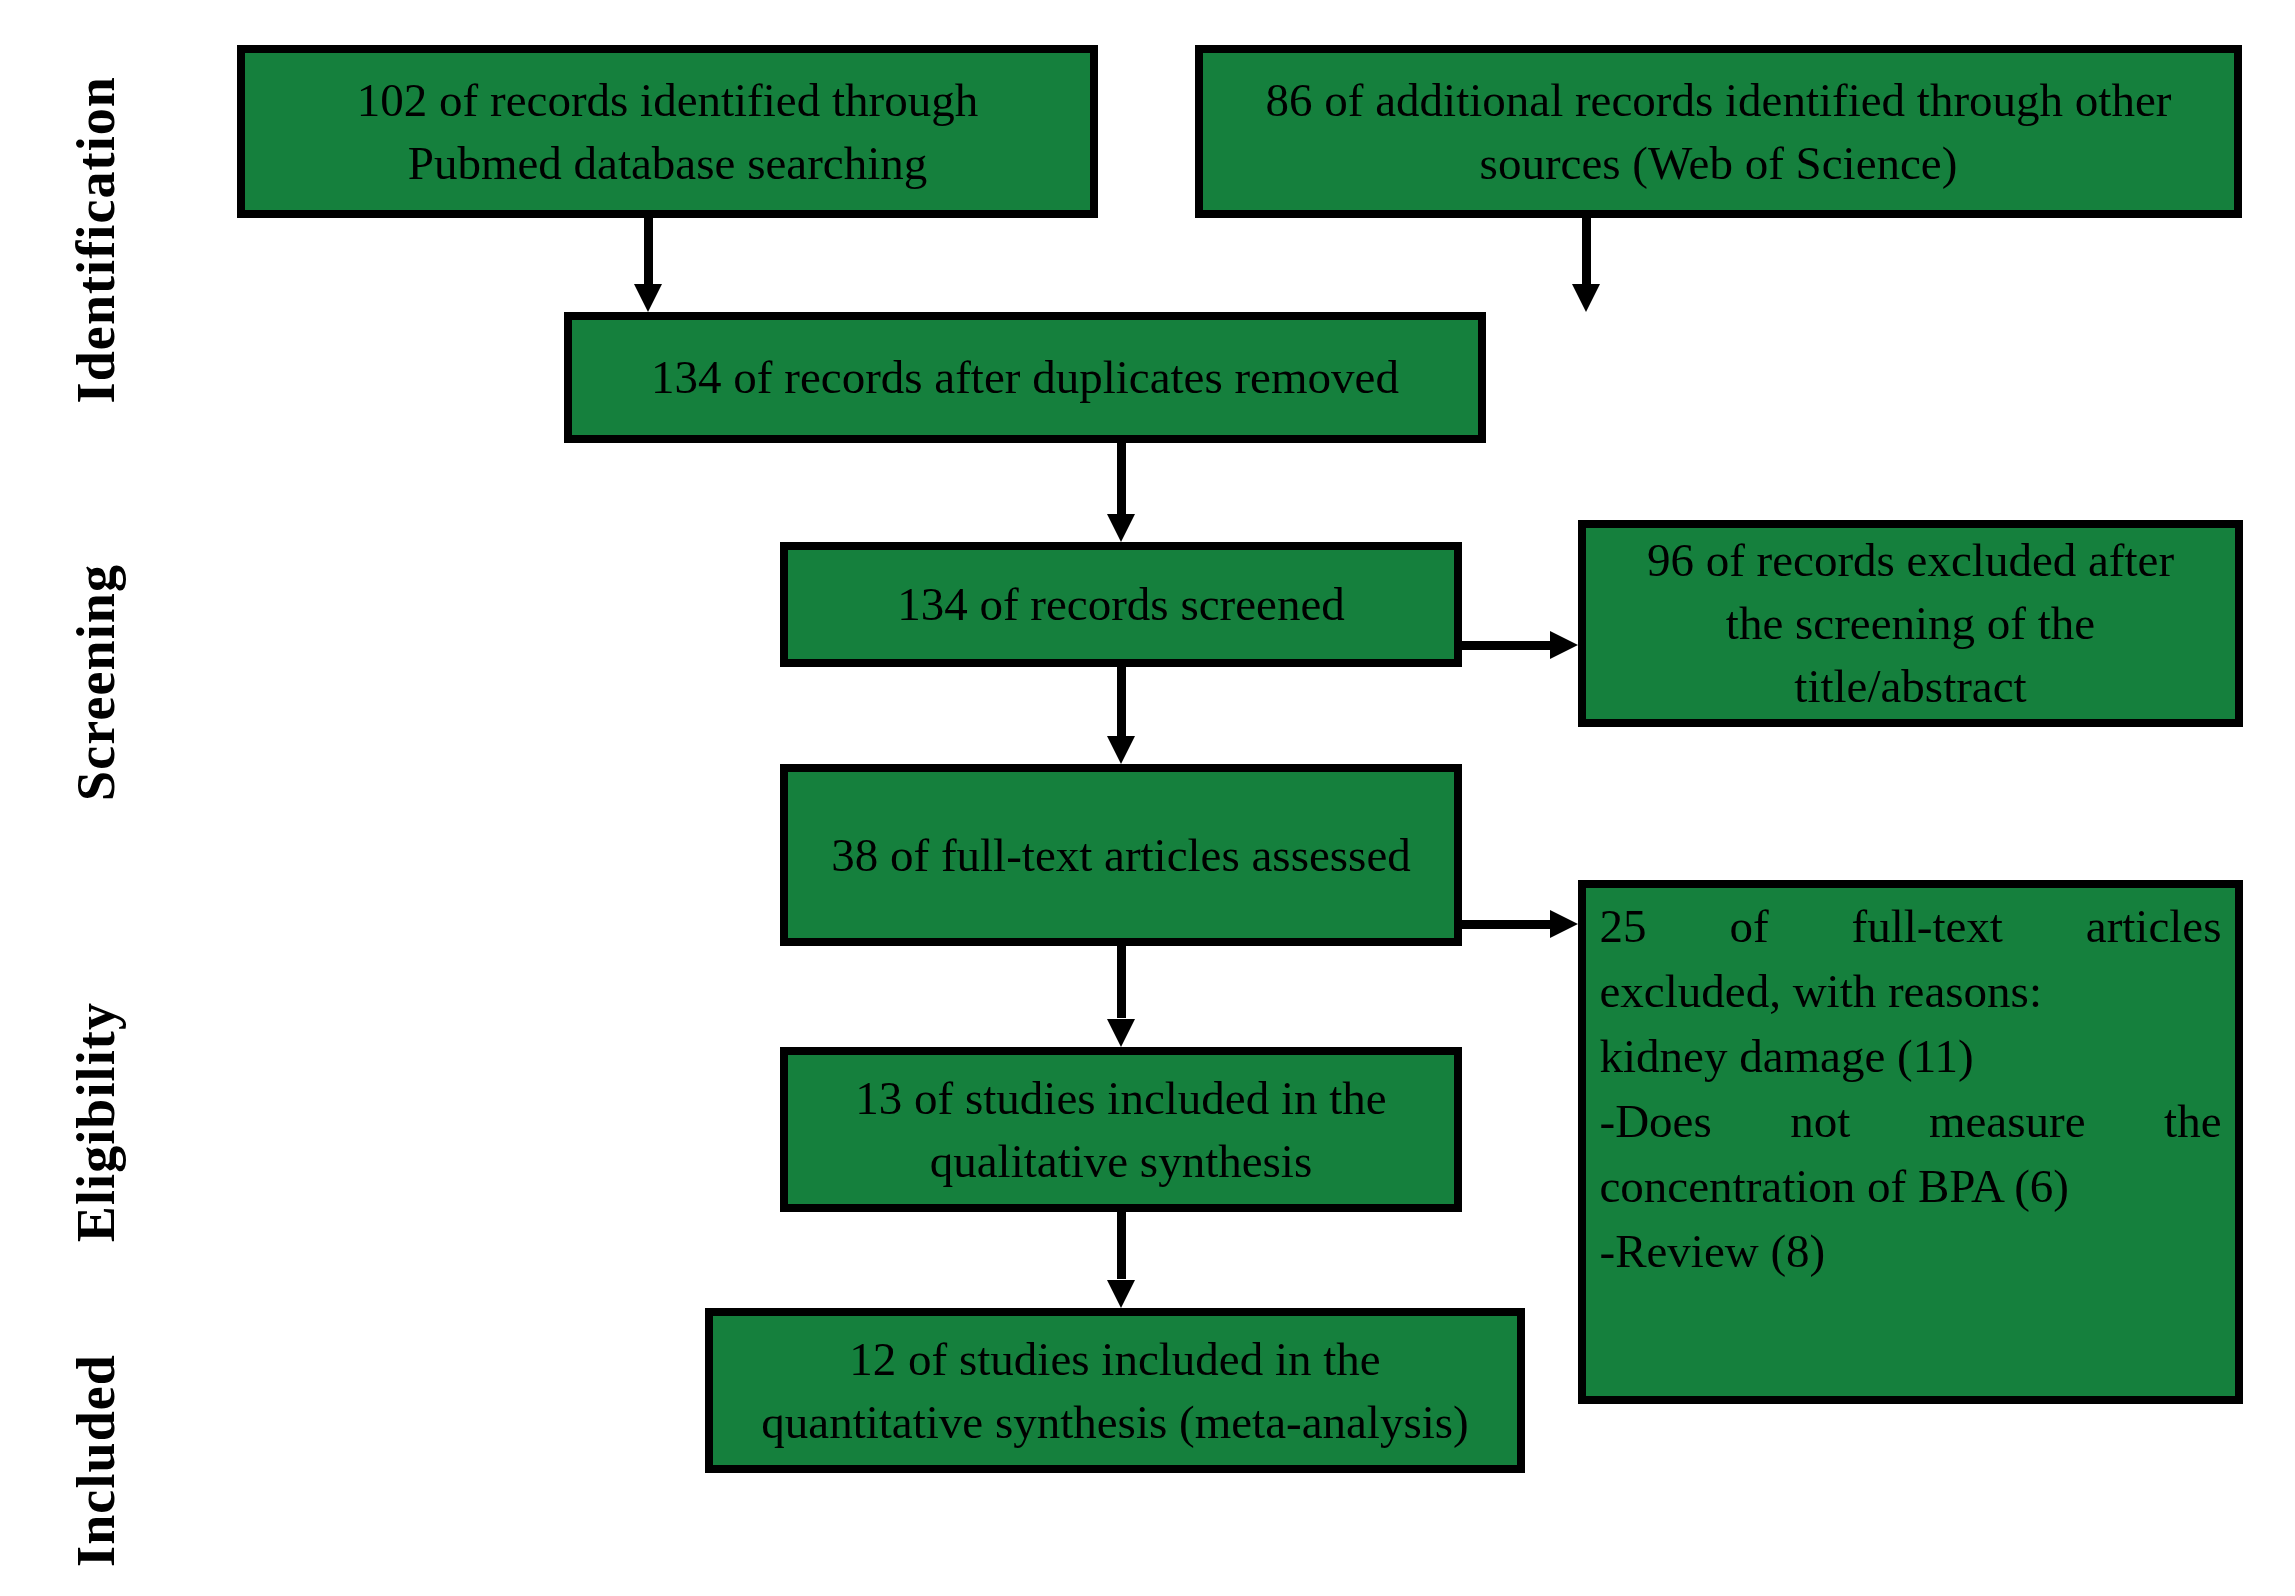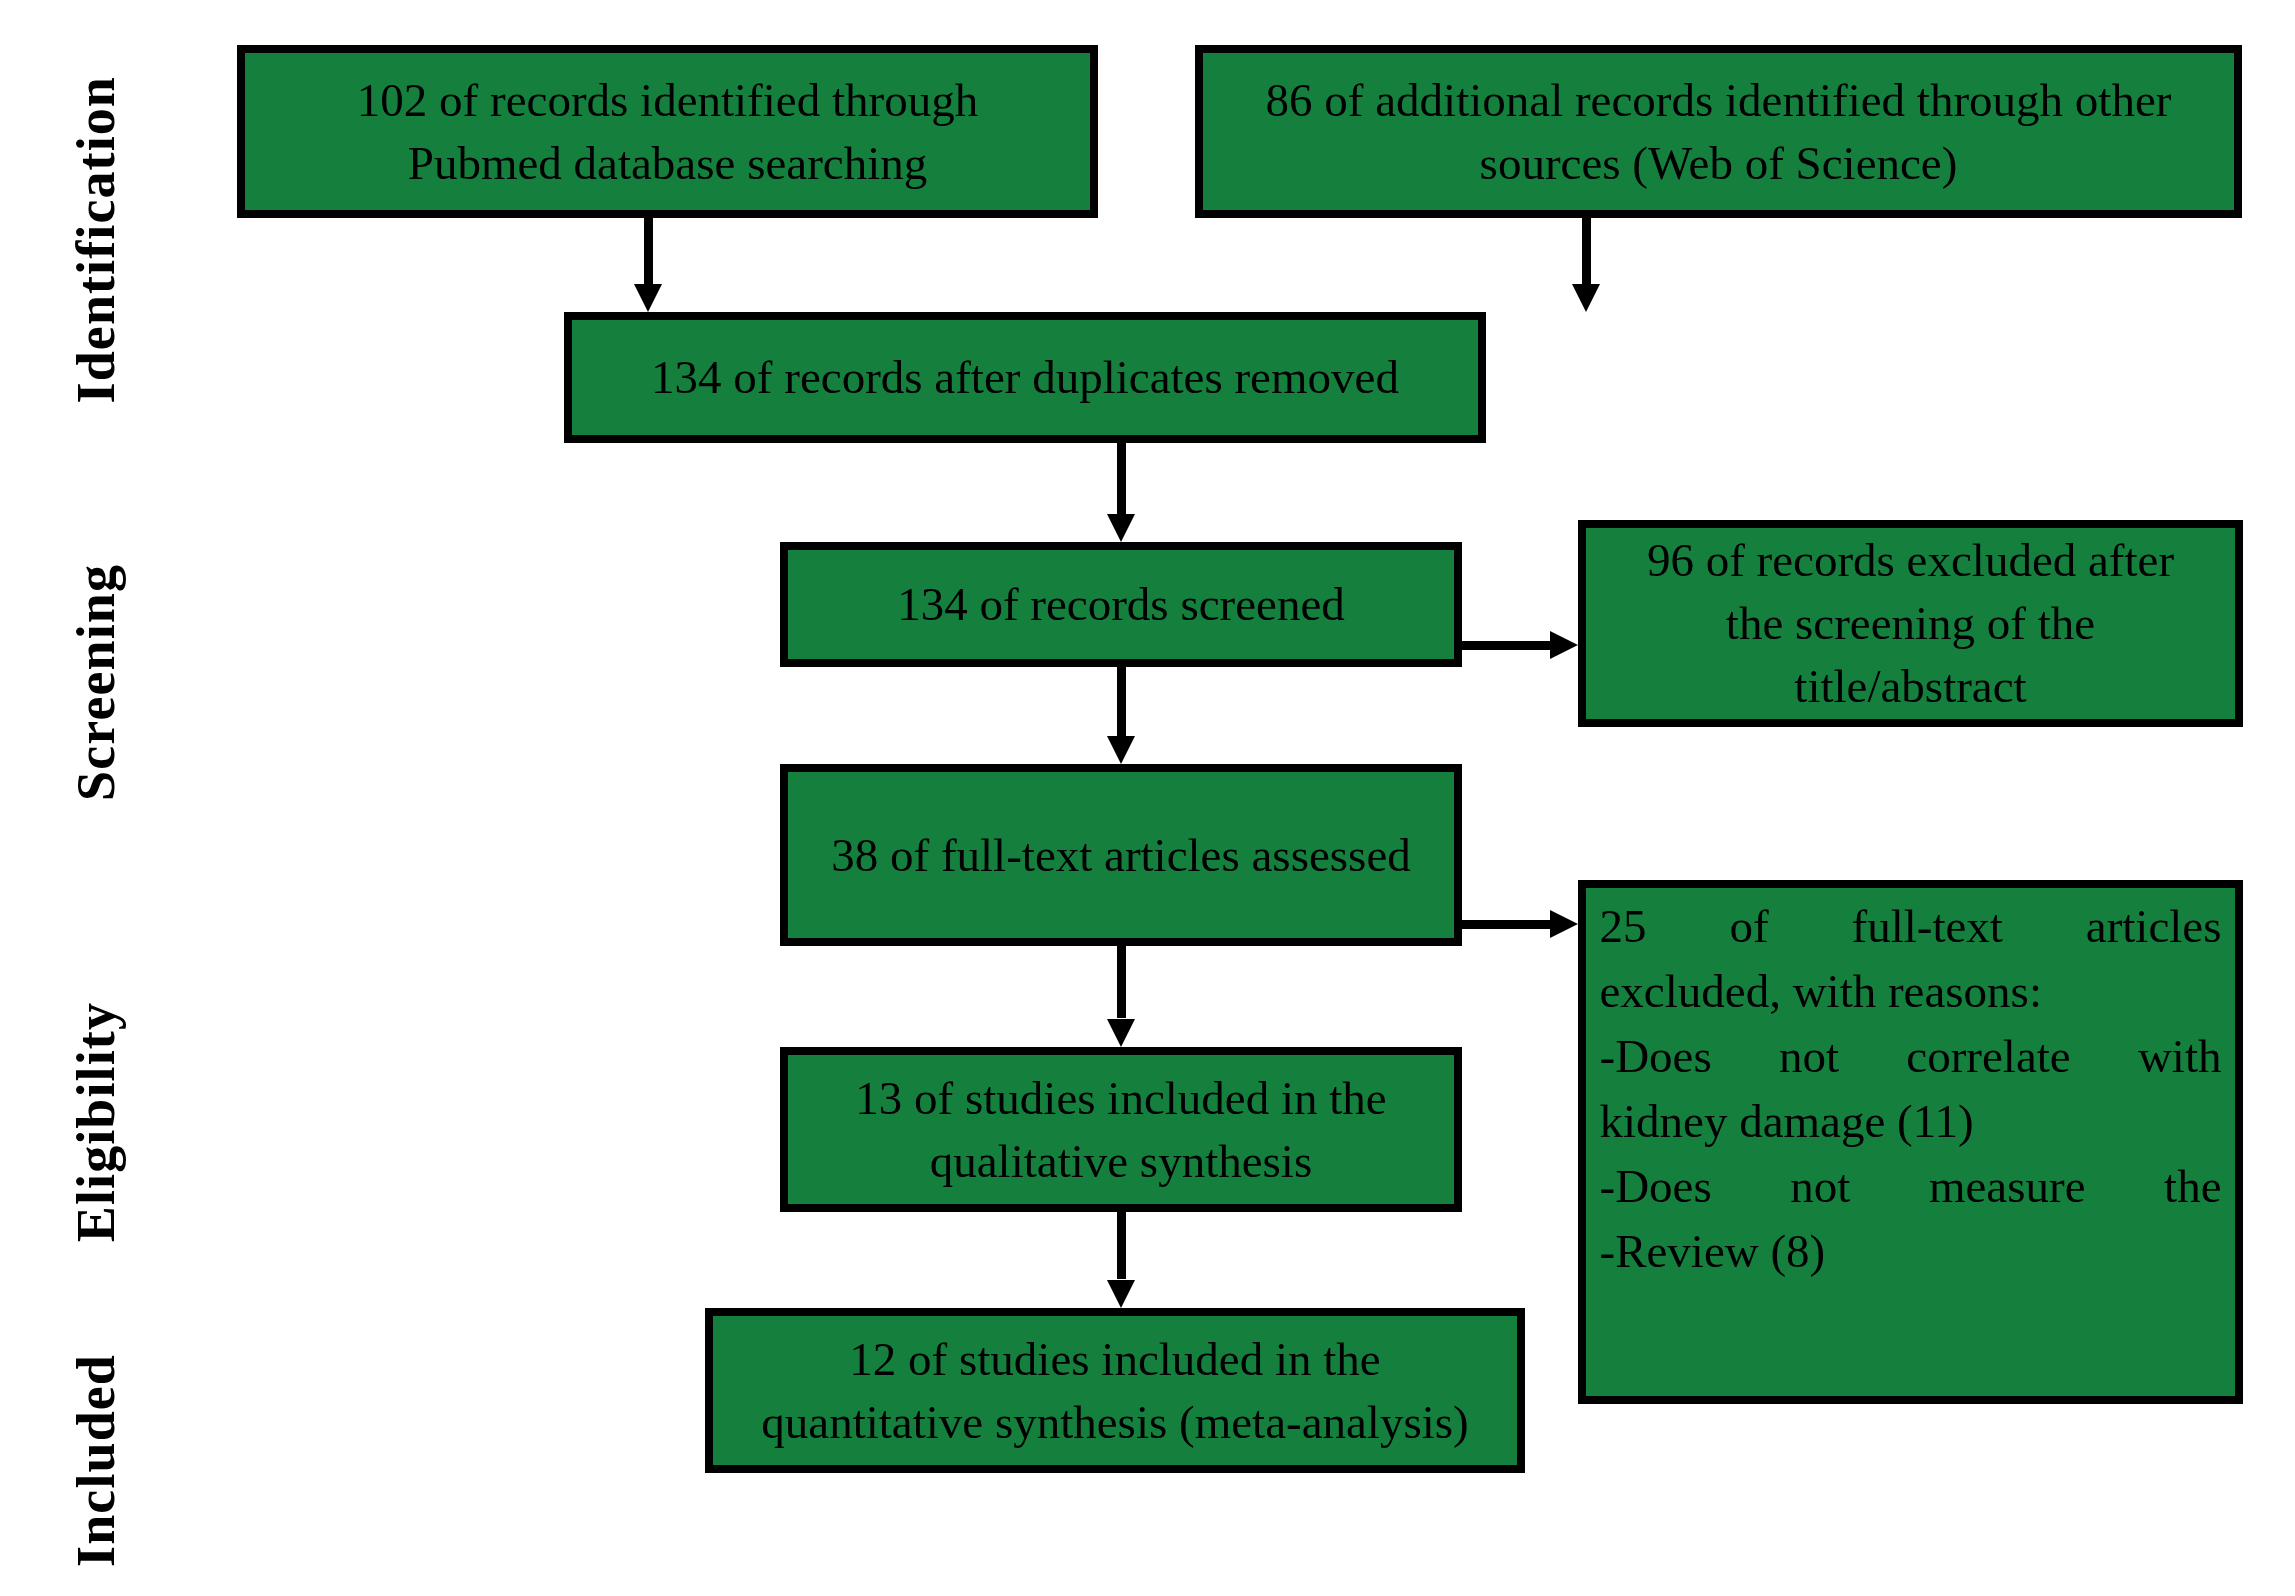--- a/index.html
+++ b/index.html
@@ -143,23 +143,23 @@
   <div class="bx" style="left:780px; top:764px; width:682px; height:182px;">
     <div class="ln">38 of full-text articles assessed</div>
   </div>
 
   <div class="shaft-h" style="left:1462px; top:920px; width:89px;"></div>
   <div class="head-right" style="left:1550px; top:910px;"></div>
 
   <div class="bx reasons" style="left:1578px; top:880px; width:665px; height:524px;">
     <div class="ln just">25 of full-text articles</div>
     <div class="ln">excluded, with reasons:</div>
-    <div class="ln just">-Does not correlate with</div>
     <div class="ln">kidney damage (11)</div>
     <div class="ln just">-Does not measure the</div>
+    <div class="ln">concentration of BPA (6)</div>
     <div class="ln">-Review (8)</div>
   </div>
 
   <div class="shaft-v" style="left:1117px; top:945px; height:73px;"></div>
   <div class="head-down" style="left:1107px; top:1019px;"></div>
 
   <div class="bx" style="left:780px; top:1047px; width:682px; height:165px;">
     <div class="ln">13 of studies included in the</div>
     <div class="ln">qualitative synthesis</div>
   </div>

